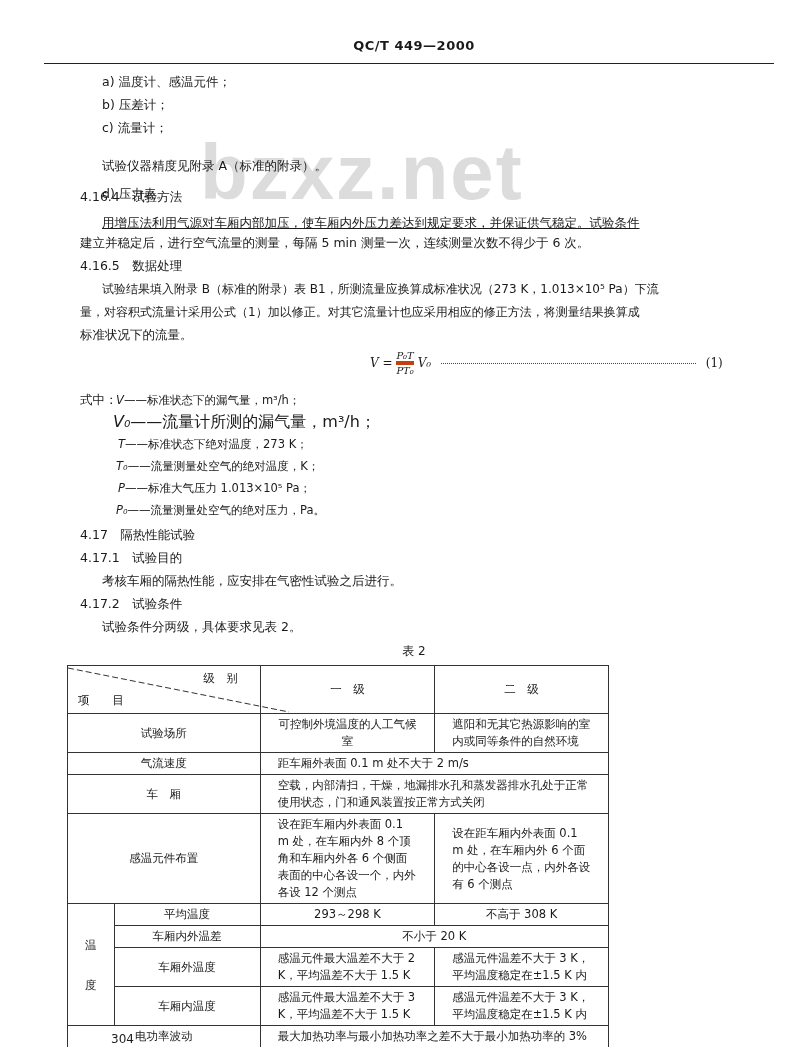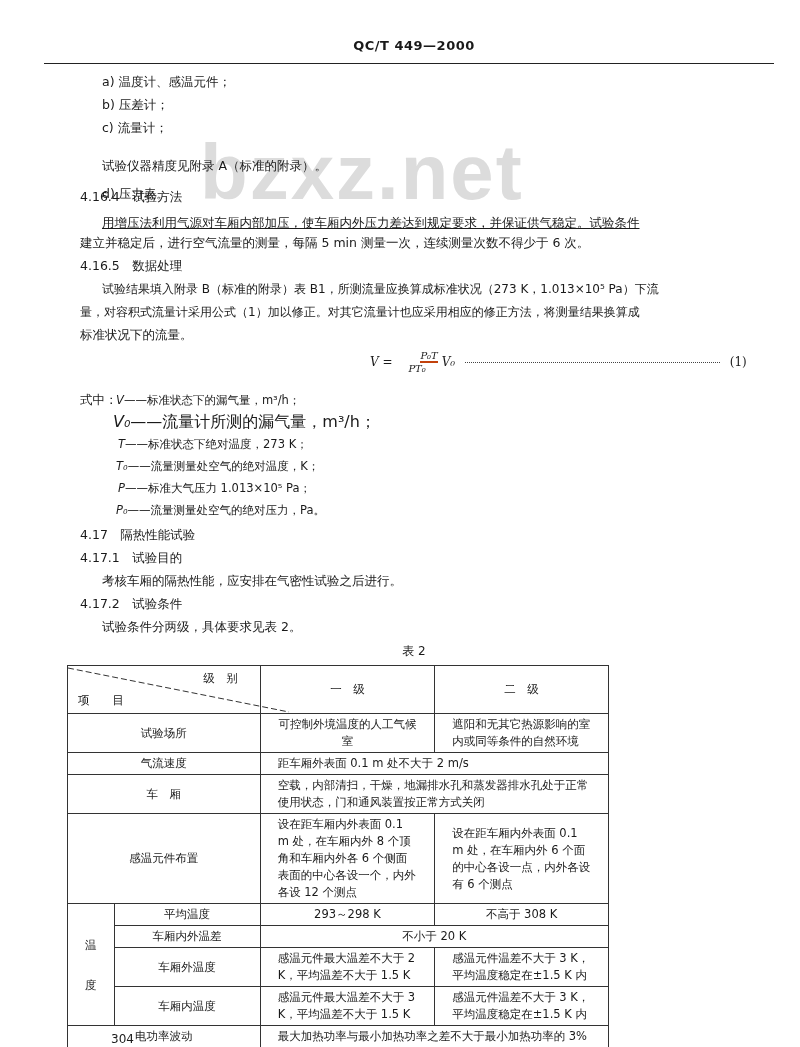--- a/index.html
+++ b/index.html
@@ -45,21 +45,21 @@
 <div class="abs line txt" style="left:66px;top:234px;">建立并稳定后，进行空气流量的测量，每隔 5 min 测量一次，连续测量次数不得少于 6 次。</div>
 
 <div class="abs line txt" style="left:66px;top:257px;">4.16.5　数据处理</div>
 <div class="abs line txt" style="left:88px;top:280px;font-size:12px;">试验结果填入附录 B（标准的附录）表 B1，所测流量应换算成标准状况（273 K，1.013×10⁵ Pa）下流</div>
 <div class="abs line txt" style="left:66px;top:303px;font-size:12px;">量，对容积式流量计采用公式（1）加以修正。对其它流量计也应采用相应的修正方法，将测量结果换算成</div>
 <div class="abs line txt" style="left:66px;top:326px;">标准状况下的流量。</div>
 
 <div class="abs formula txt">
   <span>V =</span>
   <span class="frac">
-    <span style="display:block;border-bottom:2px solid #c2410c;margin-left:24px;">P₀T</span>
+    <span style="display:block;border-bottom:4px solid #c2410c;">P₀T</span>
     <span style="display:block;">PT₀</span>
   </span>
   <span>V₀</span>
   <span class="dots"></span>
   <span class="eqno">(1)</span>
 </div>
 
 <div class="abs line txt" style="left:66px;top:391px;">式中：</div>
 <div class="abs line txt" style="left:102px;top:391px;font-size:11.5px;"><i>V</i><span>——标准状态下的漏气量，m³/h；</span></div>
 <div class="abs line txt" style="left:99px;top:413px;font-size:16px;"><i>V₀</i><span>——流量计所测的漏气量，m³/h；</span></div>

